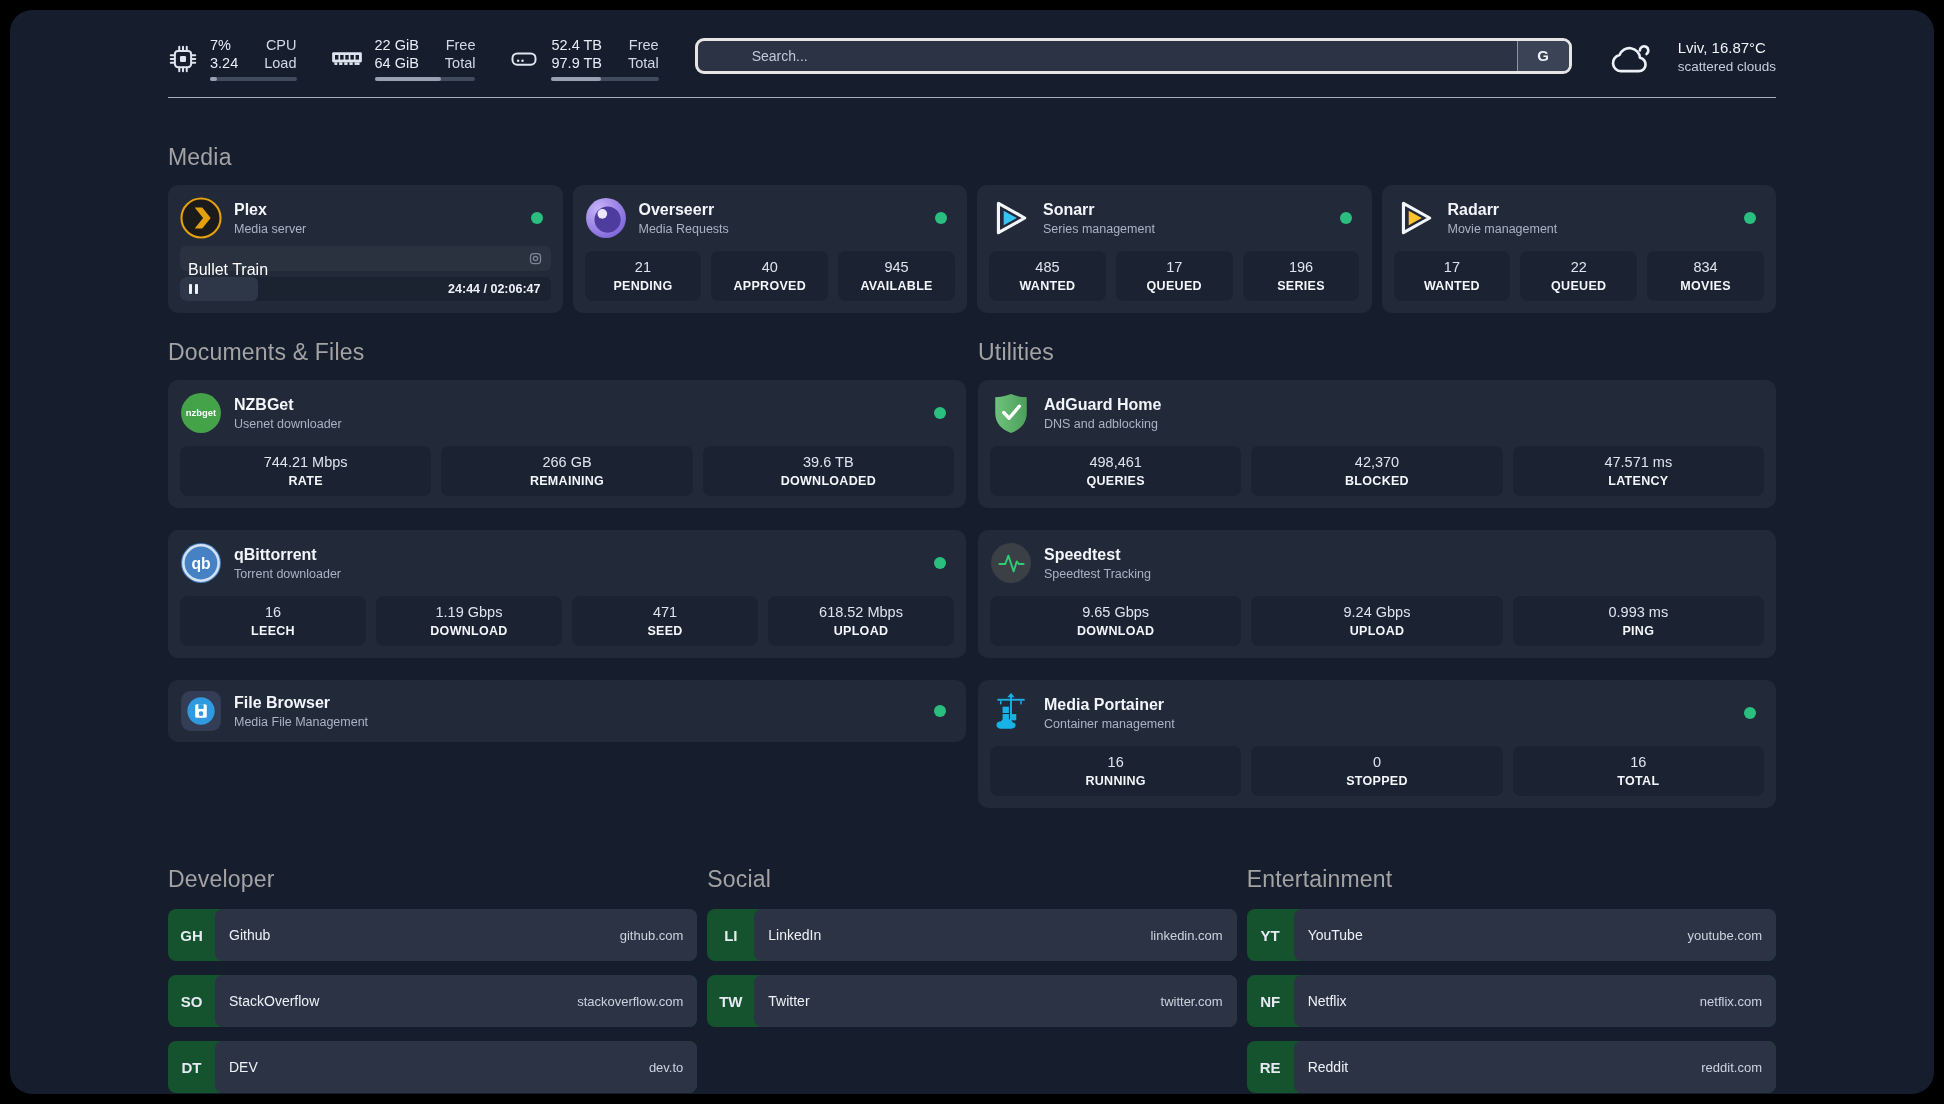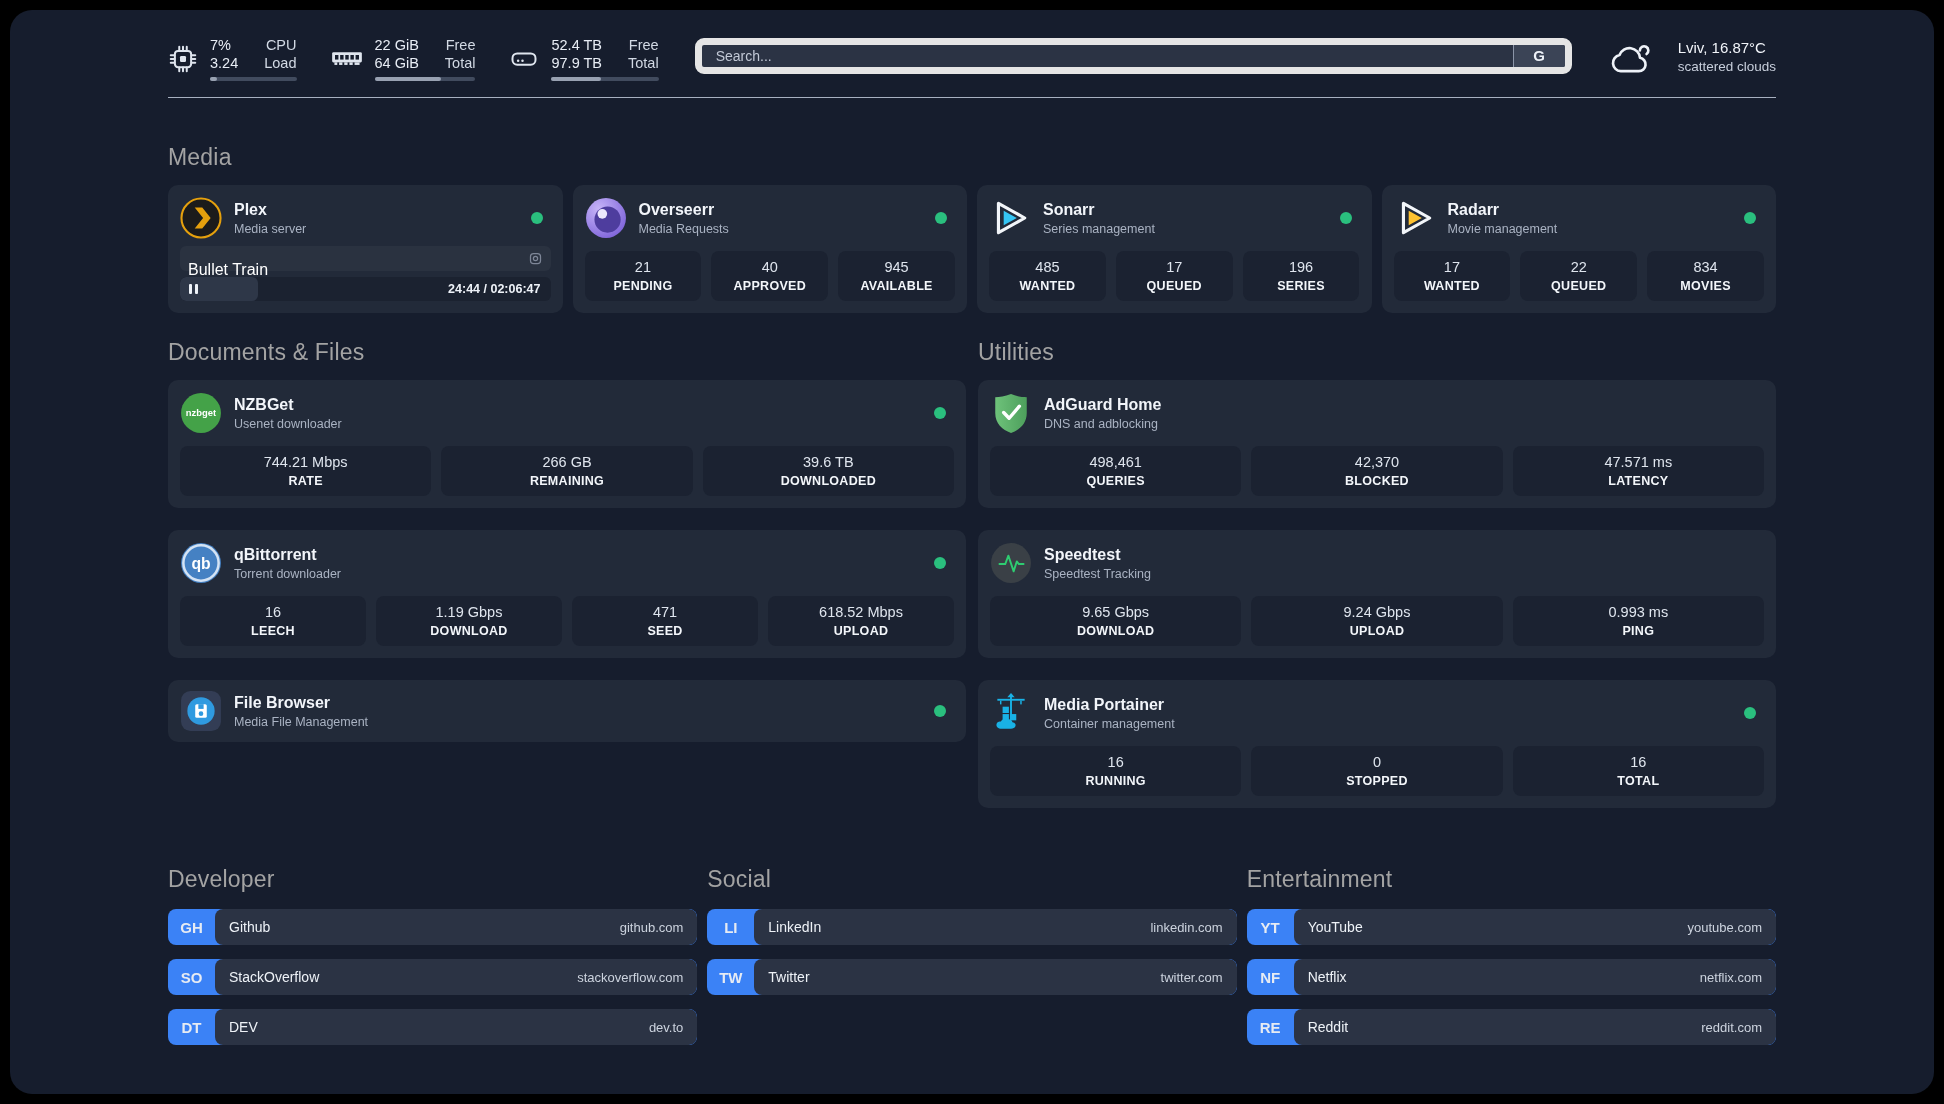--- a/index.html
+++ b/index.html
@@ -12,21 +12,21 @@
   .topbar { display:flex; align-items:center; }
   .sys-stats { display:flex; align-items:center; gap:34px; }
   .sys-stat { display:flex; align-items:center; gap:12px; }
   .ss-body { display:flex; flex-direction:column; gap:5px; }
   .ss-cols { display:flex; gap:26px; }
   .ss-col { display:flex; flex-direction:column; line-height:1.25; font-size:14.5px; color:#e8edf5; }
   .ss-col.dim { color:#d2d9e4; text-align:right; }
   .ss-bar { height:4px; border-radius:2px; background:#414b5e; width:100%; }
   .ss-fill { height:100%; border-radius:2px; background:#98a1b1; }
   .search-wrap { flex:1; display:flex; align-items:stretch; height:36px; margin:0 36px 6px 36px;
-    border:7px solid #e5e5e5; border-radius:9px; background:#2b3344; overflow:hidden; }
+    border:3px solid #e5e5e5; border-radius:9px; background:#2b3344; overflow:hidden;padding-left:40px; }
   .search-input { flex:1; background:transparent; border:none; outline:none; color:#dde3ec;
     font-size:14px; padding:0 14px; font-family:inherit; }
   .search-input::placeholder { color:#c2c9d6; }
   .search-btn { width:52px; background:#3b4456; border:none; border-left:1px solid #8b95a8;
     color:#eef2f8; font-size:15px; font-weight:700; cursor:pointer; font-family:inherit; }
   .weather { display:flex; align-items:center; gap:24px; margin-bottom:4px; }
   .weather-text { display:flex; flex-direction:column; line-height:1.3; }
   .weather-loc { font-size:15px; color:#f1f4f9; }
   .weather-cond { font-size:13.5px; color:#c7cedb; }
   .divider { border-bottom:1px solid #a7b0c0; margin-top:16px; }
@@ -64,21 +64,21 @@
     height:24px; overflow:hidden; display:flex; align-items:center; }
   .player-fill { position:absolute; left:0; top:0; bottom:0; background:#2e3748; border-radius:6px; }
   .pause-btn { position:relative; display:flex; gap:3px; margin-left:9px; background:none; border:none; cursor:pointer; padding:0; }
   .pause-btn span { display:block; width:3px; height:10px; background:#eef2f8; border-radius:1px; }
   .player-time { position:relative; margin-left:auto; margin-right:10px; font-size:12.5px; font-weight:600; color:#eef2f8; }
 
   
   .links-grid { display:grid; grid-template-columns:repeat(3,1fr); gap:10px; margin-top:58px; }
   .links-title { margin-bottom:16px; }
   .link-stack { display:flex; flex-direction:column; gap:14px; }
-  .link-row { display:flex; align-items:stretch; height:36px; background:#3b82f6; border-radius:8px;
+  .link-row { display:flex; align-items:stretch; height:52px; background:#14532d; border-radius:8px;
     overflow:hidden; cursor:pointer; }
   .link-abbr { width:47px; display:flex; align-items:center; justify-content:center;
     font-size:15px; font-weight:700; color:#e6ebf3; }
   .link-pill { flex:1; background:#2b3344; border-radius:8px; display:flex; align-items:center;
     padding:8px 14px; }
   .link-name { font-size:14px; color:#eef2f7; }
   .link-url { margin-left:auto; font-size:13px; color:#ccd3de; }
   svg text { font-family:"Liberation Sans","DejaVu Sans",sans-serif; }
 </style>
 </head>

